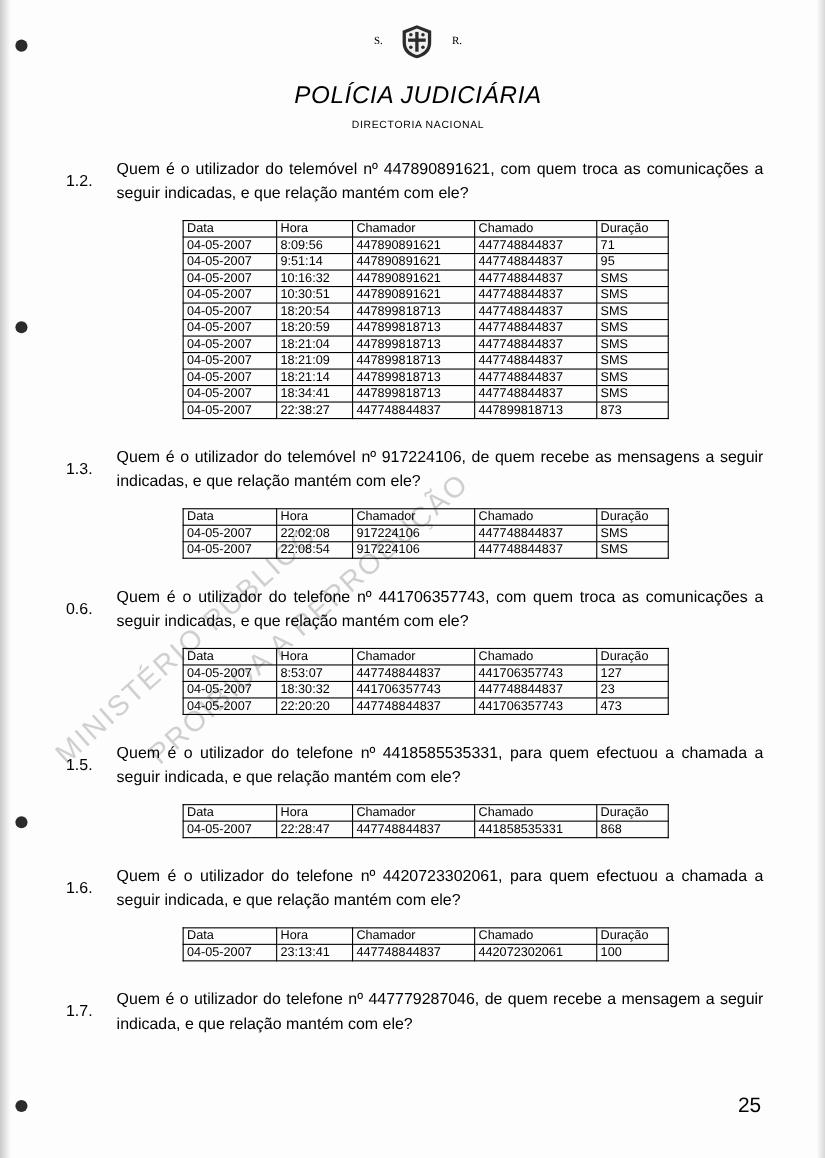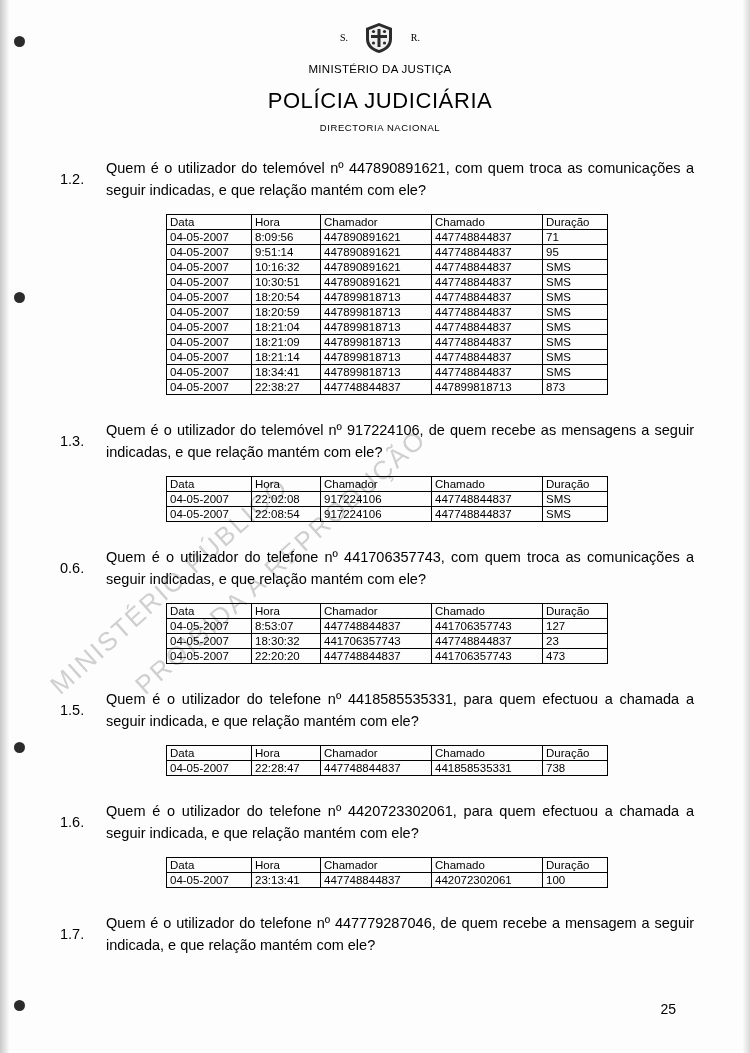--- a/index.html
+++ b/index.html
@@ -78,20 +78,21 @@
     font-size: 11.5px;
     letter-spacing: 0.3px;
     margin-top: 3px;
     font-family: "Liberation Sans", sans-serif;
   }
   .org-title {
     font-size: 22px;
     letter-spacing: 0.6px;
     margin-top: 13px;
     font-family: "Liberation Sans", sans-serif;
+    font-style: italic;
   }
   .org-sub {
     font-size: 9.5px;
     letter-spacing: 0.6px;
     margin-top: 8px;
   }
 
   
   .qblock {
     margin-top: 24px;
@@ -163,23 +164,23 @@
     letter-spacing: 2px;
     font-family: "Liberation Sans", sans-serif;
     white-space: nowrap;
     transform-origin: left bottom;
   }
   .wm1 { left: 10px;  top: 380px; transform: rotate(-42deg); }
   .wm2 { left: 95px;  top: 380px; transform: rotate(-42deg); }
 
   .pagenum {
     position: absolute;
-    right: 74px;
+    right: 58px;
     bottom: 36px;
-    font-size: 14px;
+    font-size: 19px;
   }
 </style>
 </head>
 <body>
 
 <div class="page">
 
   <div class="edge-left"></div>
   <div class="edge-right"></div>
   <div class="punch p1"></div>
@@ -204,21 +205,20 @@
             <rect x="13.5" y="7" width="3" height="18"></rect>
             <rect x="7" y="13" width="16" height="3"></rect>
             <circle cx="9.5" cy="9.5" r="1.6"></circle>
             <circle cx="20.5" cy="9.5" r="1.6"></circle>
             <circle cx="9.5" cy="21" r="1.6"></circle>
             <circle cx="20.5" cy="21" r="1.6"></circle>
           </g>
         </svg>
         <span class="side-letter right">R.</span>
       </div>
-      <div class="ministry">MINISTÉRIO DA JUSTIÇA</div>
       <div class="org-title">POLÍCIA JUDICIÁRIA</div>
       <div class="org-sub">DIRECTORIA NACIONAL</div>
     </div>
 
     <div id="questions">
         <div class="qblock">
           <div class="qrow">
             <div class="qnum">1.2.</div>
             <div class="qtext">Quem é o utilizador do telemóvel nº 447890891621, com quem troca as comunicações a seguir indicadas, e que relação mantém com ele?</div>
           </div>
@@ -407,21 +407,21 @@
                   <th class="hdr c-chamado">Chamado</th>
                   <th class="hdr c-duracao">Duração</th>
                 </tr>
               </thead>
               <tbody>
                 <tr>
                   <td class="c-data">04-05-2007</td>
                   <td class="c-hora num">22:28:47</td>
                   <td class="c-chamador bold ">447748844837</td>
                   <td class="c-chamado">441858535331</td>
-                  <td class="c-duracao num">738</td>
+                  <td class="c-duracao num">868</td>
                 </tr>
               </tbody>
             </table>
           </div>
         </div>
         <div class="qblock">
           <div class="qrow">
             <div class="qnum">1.6.</div>
             <div class="qtext">Quem é o utilizador do telefone nº 4420723302061, para quem efectuou a chamada a seguir indicada, e que relação mantém com ele?</div>
           </div>

